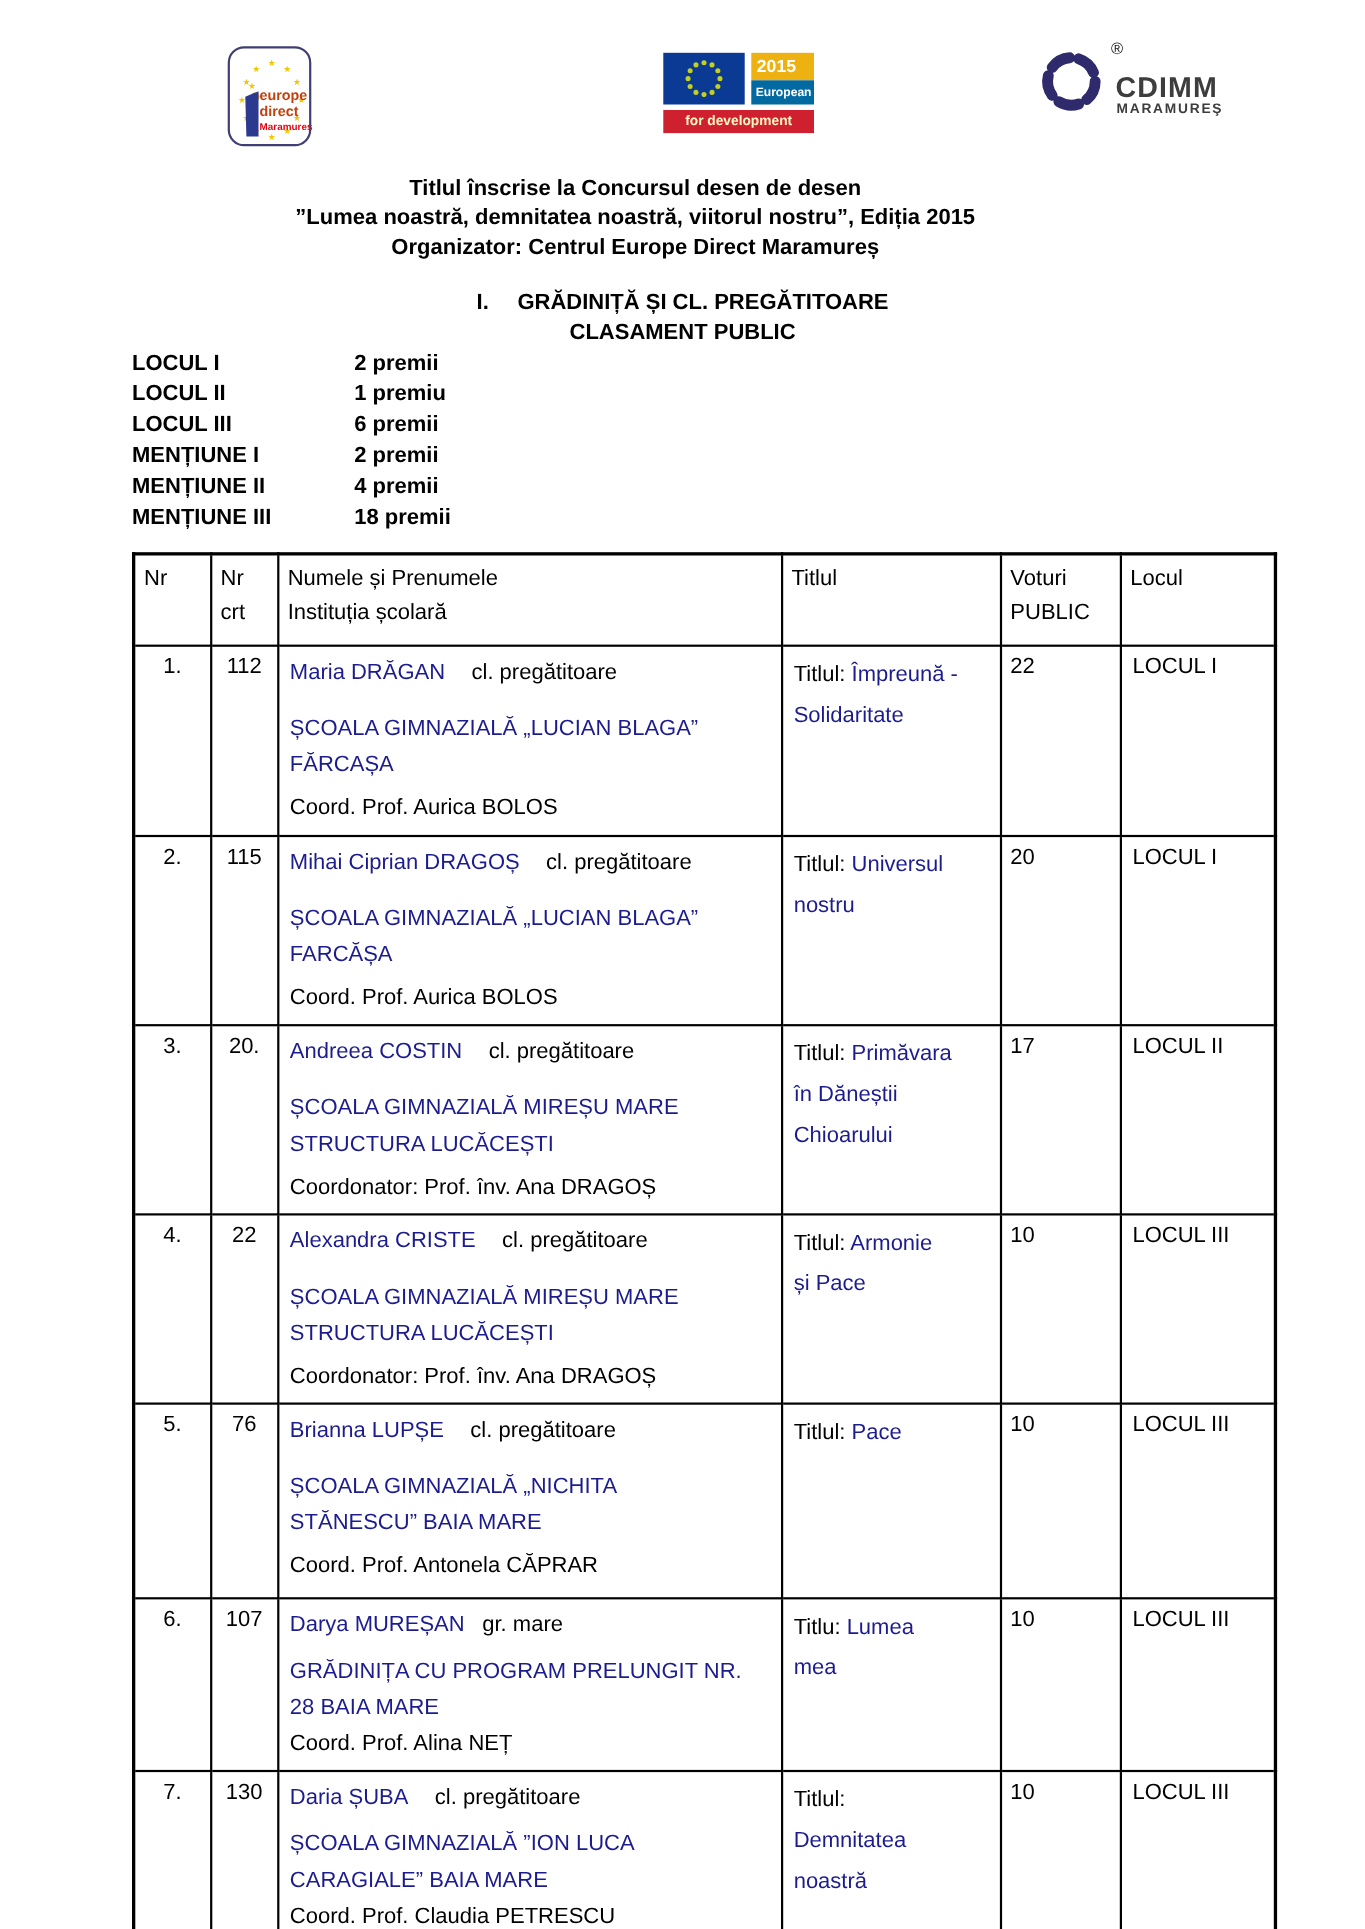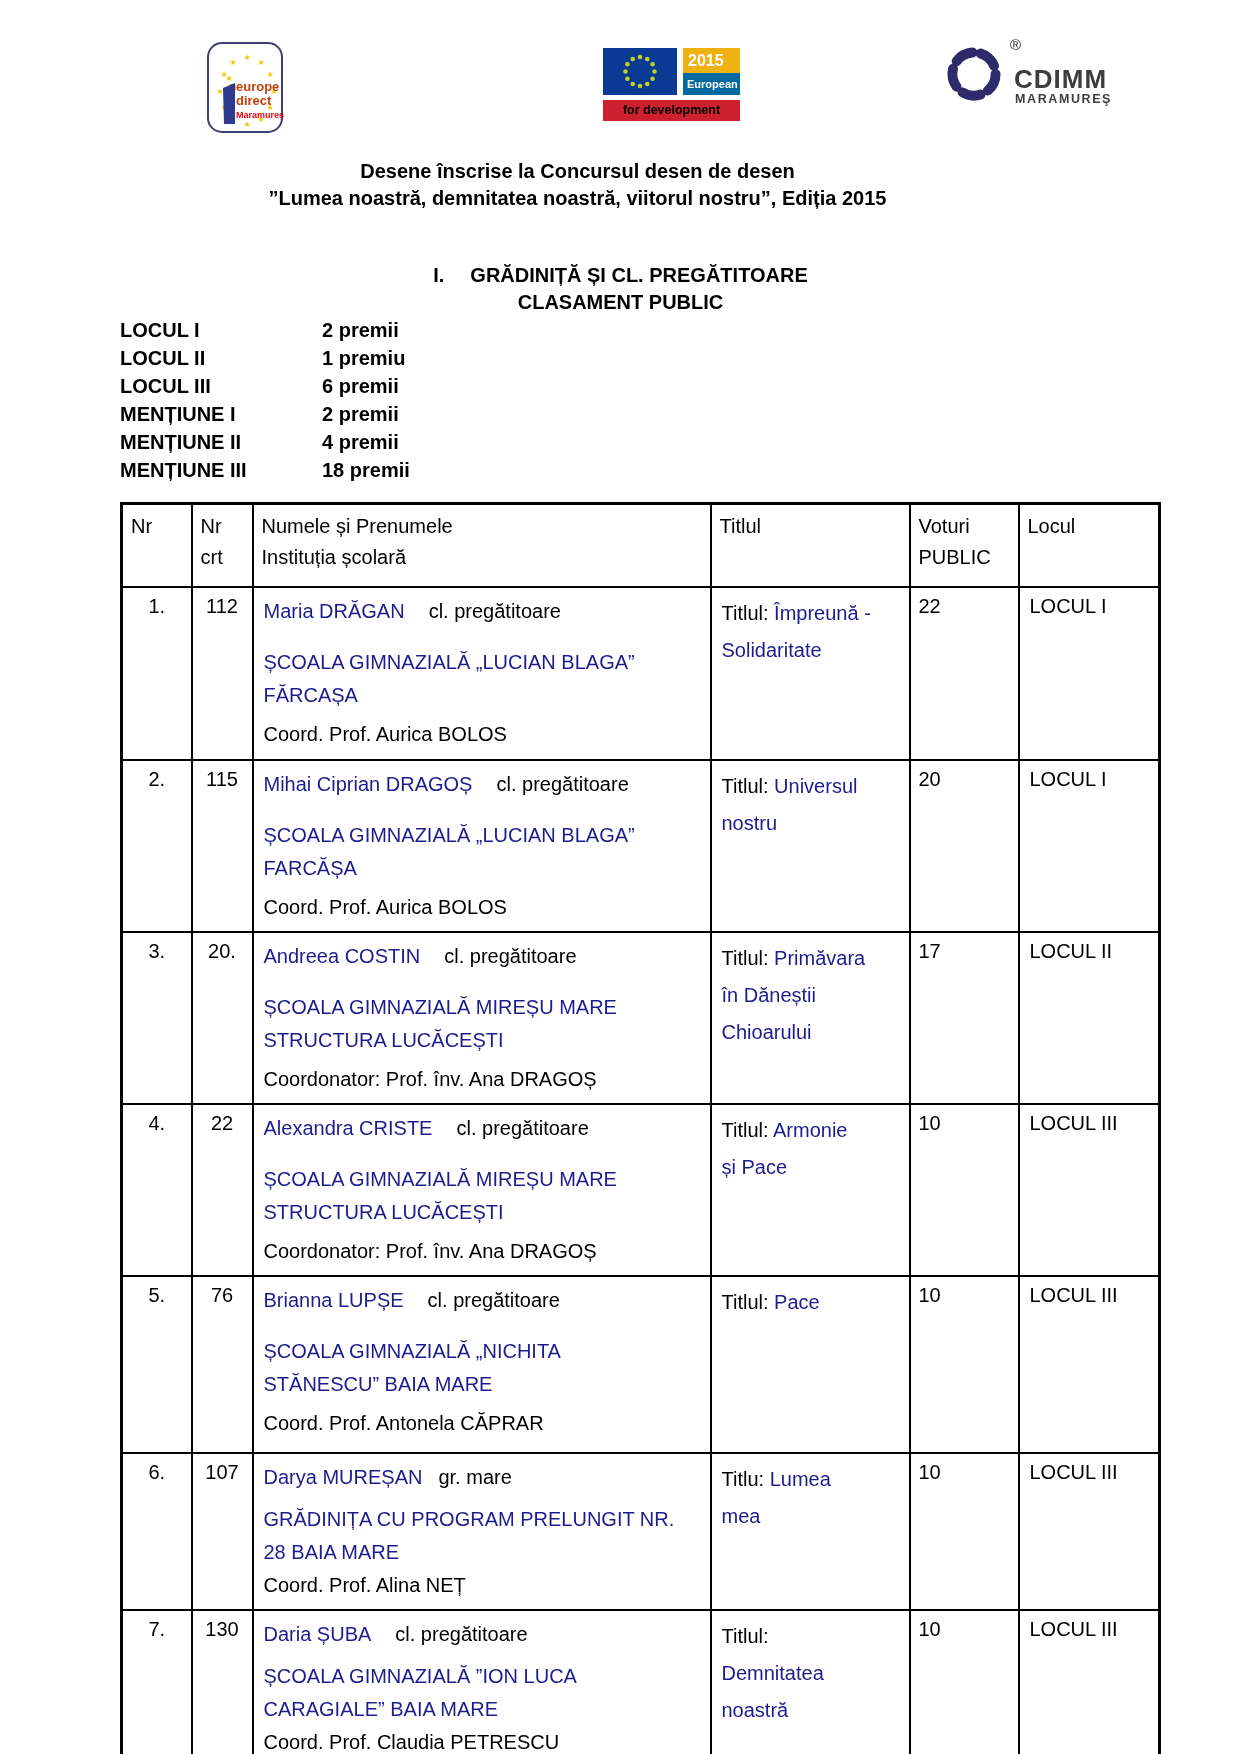--- a/index.html
+++ b/index.html
@@ -21,21 +21,21 @@
   .ed-region { position:absolute; left:27px; top:66px; color:#e30613; font-size:9px; }
 
   .logo-eu { position:absolute; left:603px; top:48px; width:115px; height:73px; }
   .eu-flag { position:absolute; left:0; top:0; width:74px; height:47px; background:#0a3a93; }
   .eu-year-box { position:absolute; left:80px; top:0; width:57px; height:25px;
                  background:#edb112; color:#fff; font-size:16px; line-height:25px; padding-left:5px; }
   .eu-eyear-box { position:absolute; left:80px; top:25px; width:57px; height:22px;
                   background:#0369a1; color:#fff; font-size:11px; line-height:22px;
                   padding-left:4px; white-space:nowrap; }
   .eu-banner { position:absolute; left:0; top:52px; width:137px; height:21px;
-               background:#cf2030; color:#000000; font-size:12.5px; line-height:21px; text-align:center; }
+               background:#cf2030; color:#fef9c3; font-size:12.5px; line-height:21px; text-align:center; }
 
   .logo-cdimm { position:absolute; left:932px; top:36px; width:180px; height:78px; }
   .cdimm-swirl { position:absolute; left:6px; top:2px; }
   .cdimm-reg { position:absolute; left:78px; top:0; font-size:15px; color:#222; font-weight:400; }
   .cdimm-name { position:absolute; left:82px; top:28px; font-size:26px; letter-spacing:1px; color:#3d3d3d; }
   .cdimm-region { position:absolute; left:83px; top:56px; font-size:12.5px; letter-spacing:1.6px; color:#3d3d3d; }
 
   
   .title-block { position:absolute; left:120px; top:158px; width:915px;
                  text-align:center; font-size:20px; line-height:27px; }
@@ -129,22 +129,23 @@
         <path d="M20.6 25.9 A24 24 0 0 1 38.3 16.1"></path>
         <path d="M47.4 17.2 A24 24 0 0 1 62.3 31.0"></path>
       </g>
     </svg>
     <span class="cdimm-reg">®</span>
     <div class="cdimm-name">CDIMM</div>
     <div class="cdimm-region">MARAMUREŞ</div>
   </div>
 
   <div class="title-block">
-    <div>Desene înscrise la Concursul desen de desen</div>
+    <div>Titlul înscrise la Concursul desen de desen</div>
     <div>”Lumea noastră, demnitatea noastră, viitorul nostru”, Ediția 2015</div>
+    <div>Organizator: Centrul Europe Direct Maramureș</div>
   </div>
 
   <div class="section-head">
     <div><span class="numeral">I.</span><span>GRĂDINIȚĂ ȘI CL. PREGĂTITOARE</span></div>
     <div>CLASAMENT PUBLIC</div>
   </div>
 
   <div class="awards">
     <div><span class="label">LOCUL I</span><span>2 premii</span></div>
     <div><span class="label">LOCUL II</span><span>1 premiu</span></div>

